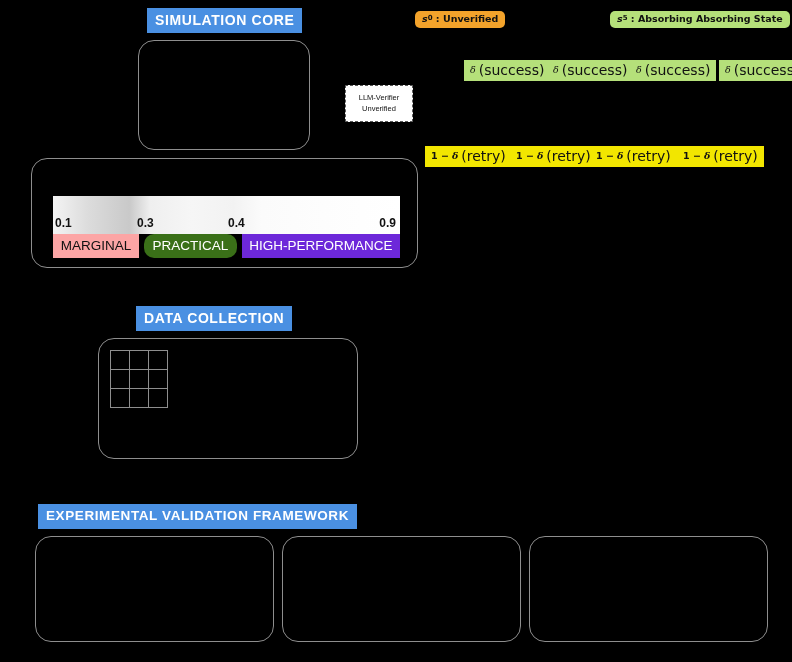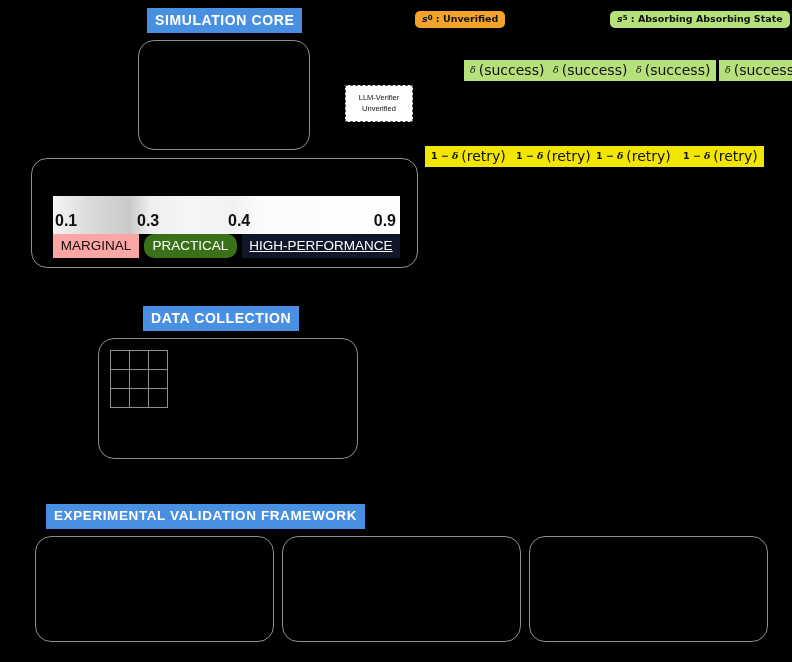--- a/index.html
+++ b/index.html
@@ -107,38 +107,38 @@
         #f6f6f6 40%,
         #f2f2f2 52%,
         #fbfbfb 60%,
         #fdfdfd 78%,
         #ffffff 100%);
   }
   .scale-tick {
     position: absolute;
     bottom: 5px;
     font-family: "Liberation Sans", sans-serif;
-    font-size: 16px;
+    font-size: 12px;
     font-weight: bold;
     color: #111111;
     line-height: 1;
   }
   .tier-row { display: flex; width: 100%; height: 24px; }
   .tier {
     display: flex;
     align-items: center;
     justify-content: center;
     font-family: "Liberation Sans", sans-serif;
     font-size: 13.5px;
     line-height: 1;
     white-space: nowrap;
   }
   .tier-marginal   { background: #fca5a5; color: #111111; }
   .tier-practical  { background: #3A7018; color: #ffffff; }
-  .tier-highperf   { background: #0f172a; color: #ffffff; text-decoration: underline; }
+  .tier-highperf   { background: #6d28d9; color: #ffffff; }
   .tier-gap { width: 5px; background: #000000; }
 
   
   .grid3 {
     position: absolute;
     display: grid;
     grid-template-columns: repeat(3, 1fr);
     grid-template-rows: repeat(3, 1fr);
     border: 1.6px solid #8e8e8e;
     background: #8e8e8e;
@@ -225,37 +225,37 @@
 
     <div class="tier-row">
       <div class="tier tier-marginal" style="width:86px;">MARGINAL</div>
       <div class="tier-gap"></div>
       <div class="tier tier-practical" style="width:93px;border-radius:10px;">PRACTICAL</div>
       <div class="tier-gap"></div>
       <div class="tier tier-highperf" style="flex:1;">HIGH-PERFORMANCE</div>
     </div>
   </div>
 
-  <div class="section-title" style="left:143px; top:306px; font-size:14px;">DATA COLLECTION</div>
+  <div class="section-title" style="left:136px; top:306px; font-size:14px;">DATA COLLECTION</div>
 
   <div class="panel" style="left:98px; top:338px; width:260px; height:121px;"></div>
 
   <div class="grid3" style="left:110px; top:350px; width:58px; height:58px;">
     <div class="cell"></div>
     <div class="cell"></div>
     <div class="cell"></div>
     <div class="cell"></div>
     <div class="cell"></div>
     <div class="cell"></div>
     <div class="cell"></div>
     <div class="cell"></div>
     <div class="cell"></div>
   </div>
 
-  <div class="section-title" style="left:38px; top:504px; font-size:13.5px;margin-left:8px;">EXPERIMENTAL VALIDATION FRAMEWORK</div>
+  <div class="section-title" style="left:38px; top:504px; font-size:13.5px;">EXPERIMENTAL VALIDATION FRAMEWORK</div>
 
   <div class="panel" style="left:35px; top:536px; width:239px; height:106px;"></div>
 
   <div class="panel" style="left:282px; top:536px; width:239px; height:106px;"></div>
 
   <div class="panel" style="left:529px; top:536px; width:239px; height:106px;"></div>
 
 </div>
 
 </body></html>

